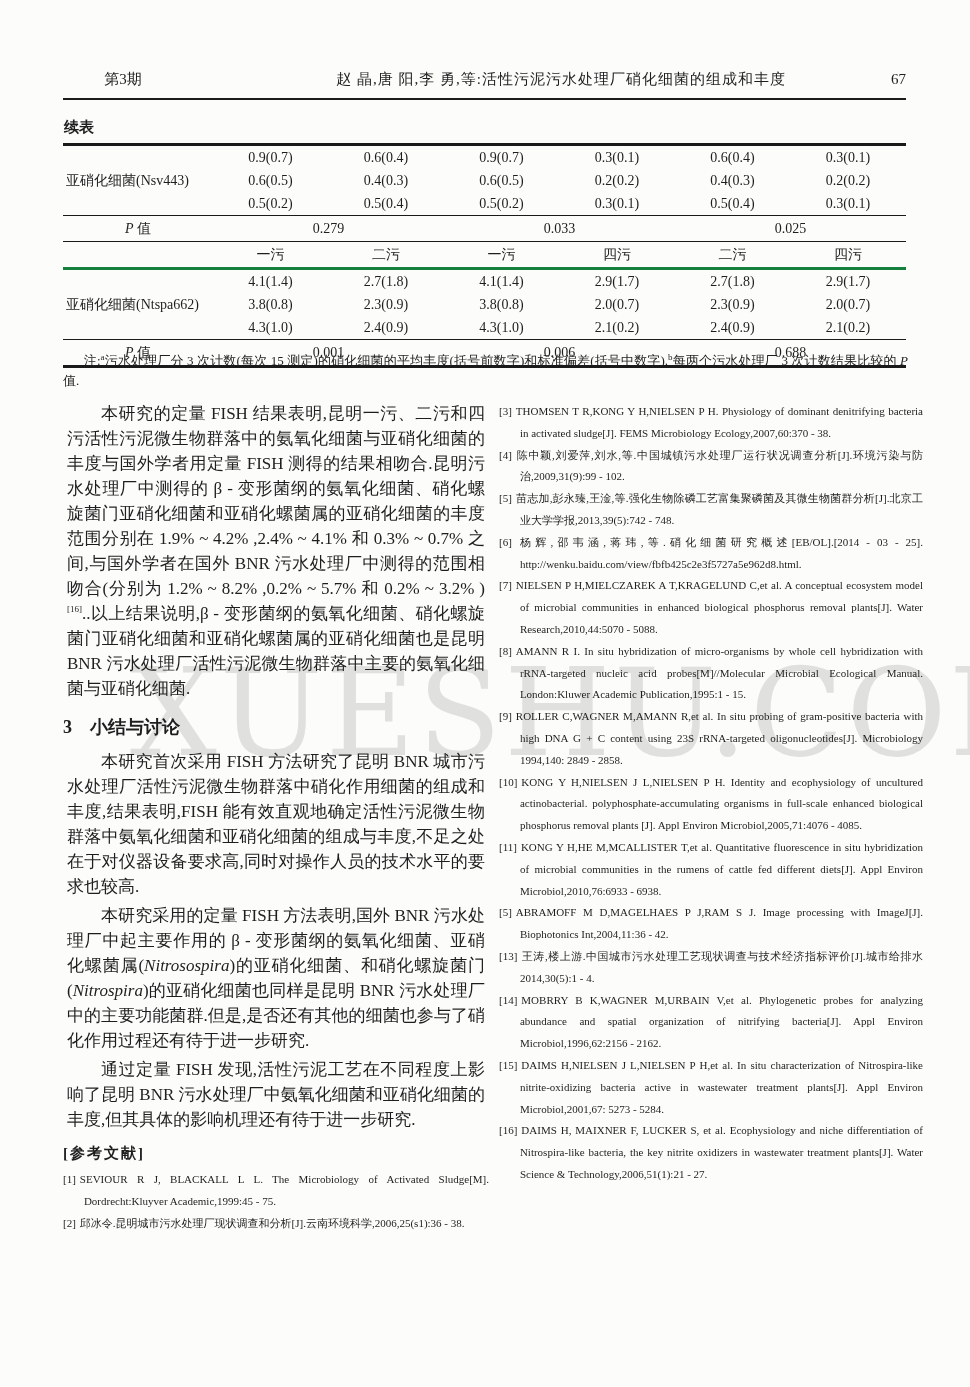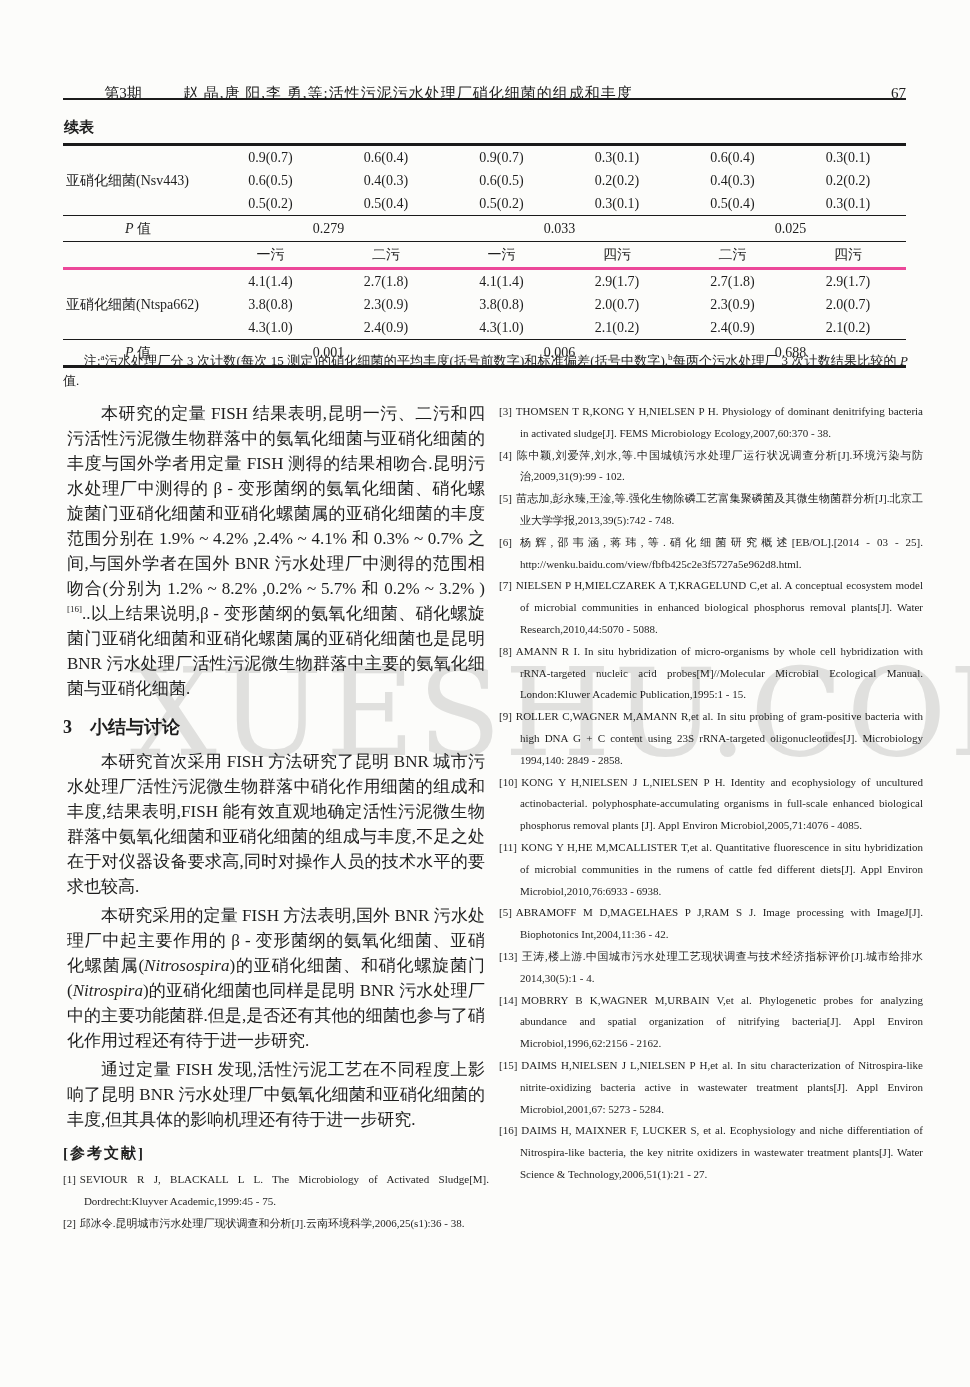--- a/index.html
+++ b/index.html
@@ -25,21 +25,21 @@
     user-select:none;
   }
   .layer{position:relative;z-index:1;}
   
   .hdr{
     position:absolute;top:70px;left:63px;width:843px;
     display:flex;align-items:baseline;
     font-size:15px;
   }
   .hdr .issue{width:120px;text-align:center;}
-  .hdr .rtitle{flex:1;text-align:left;letter-spacing:1px;margin-top:14px;}
+  .hdr .rtitle{flex:1;text-align:right;letter-spacing:1px;}
   .hdr .pno{width:120px;text-align:right;}
   .hdr-rule{
     position:absolute;top:98px;left:63px;width:843px;
     border-top:2.5px solid #1c1c1c;height:0;
   }
   
   .cont-label{
     position:absolute;top:118px;left:64px;
     font-size:15px;font-weight:bold;
   }
@@ -61,21 +61,21 @@
   table.ctable tr.prow td{
     border-top:1.5px solid #1a1a1a;
     border-bottom:1.5px solid #1a1a1a;
     height:25px;
   }
   table.ctable tr.prow2 td{
     border-top:1.5px solid #1a1a1a;
     height:25px;
   }
   table.ctable tr.hrow td{
-    border-bottom:3px solid #ec4899;
+    border-bottom:3px solid #15803d;
     height:25px;
     font-family:Liberation Serif, serif;
   }
   .pit{font-style:italic;}
   
   .tnote{
     position:absolute;top:351px;left:63px;width:845px;
     font-size:13px;line-height:20px;text-align:justify;
     text-indent:1.6em;
   }

